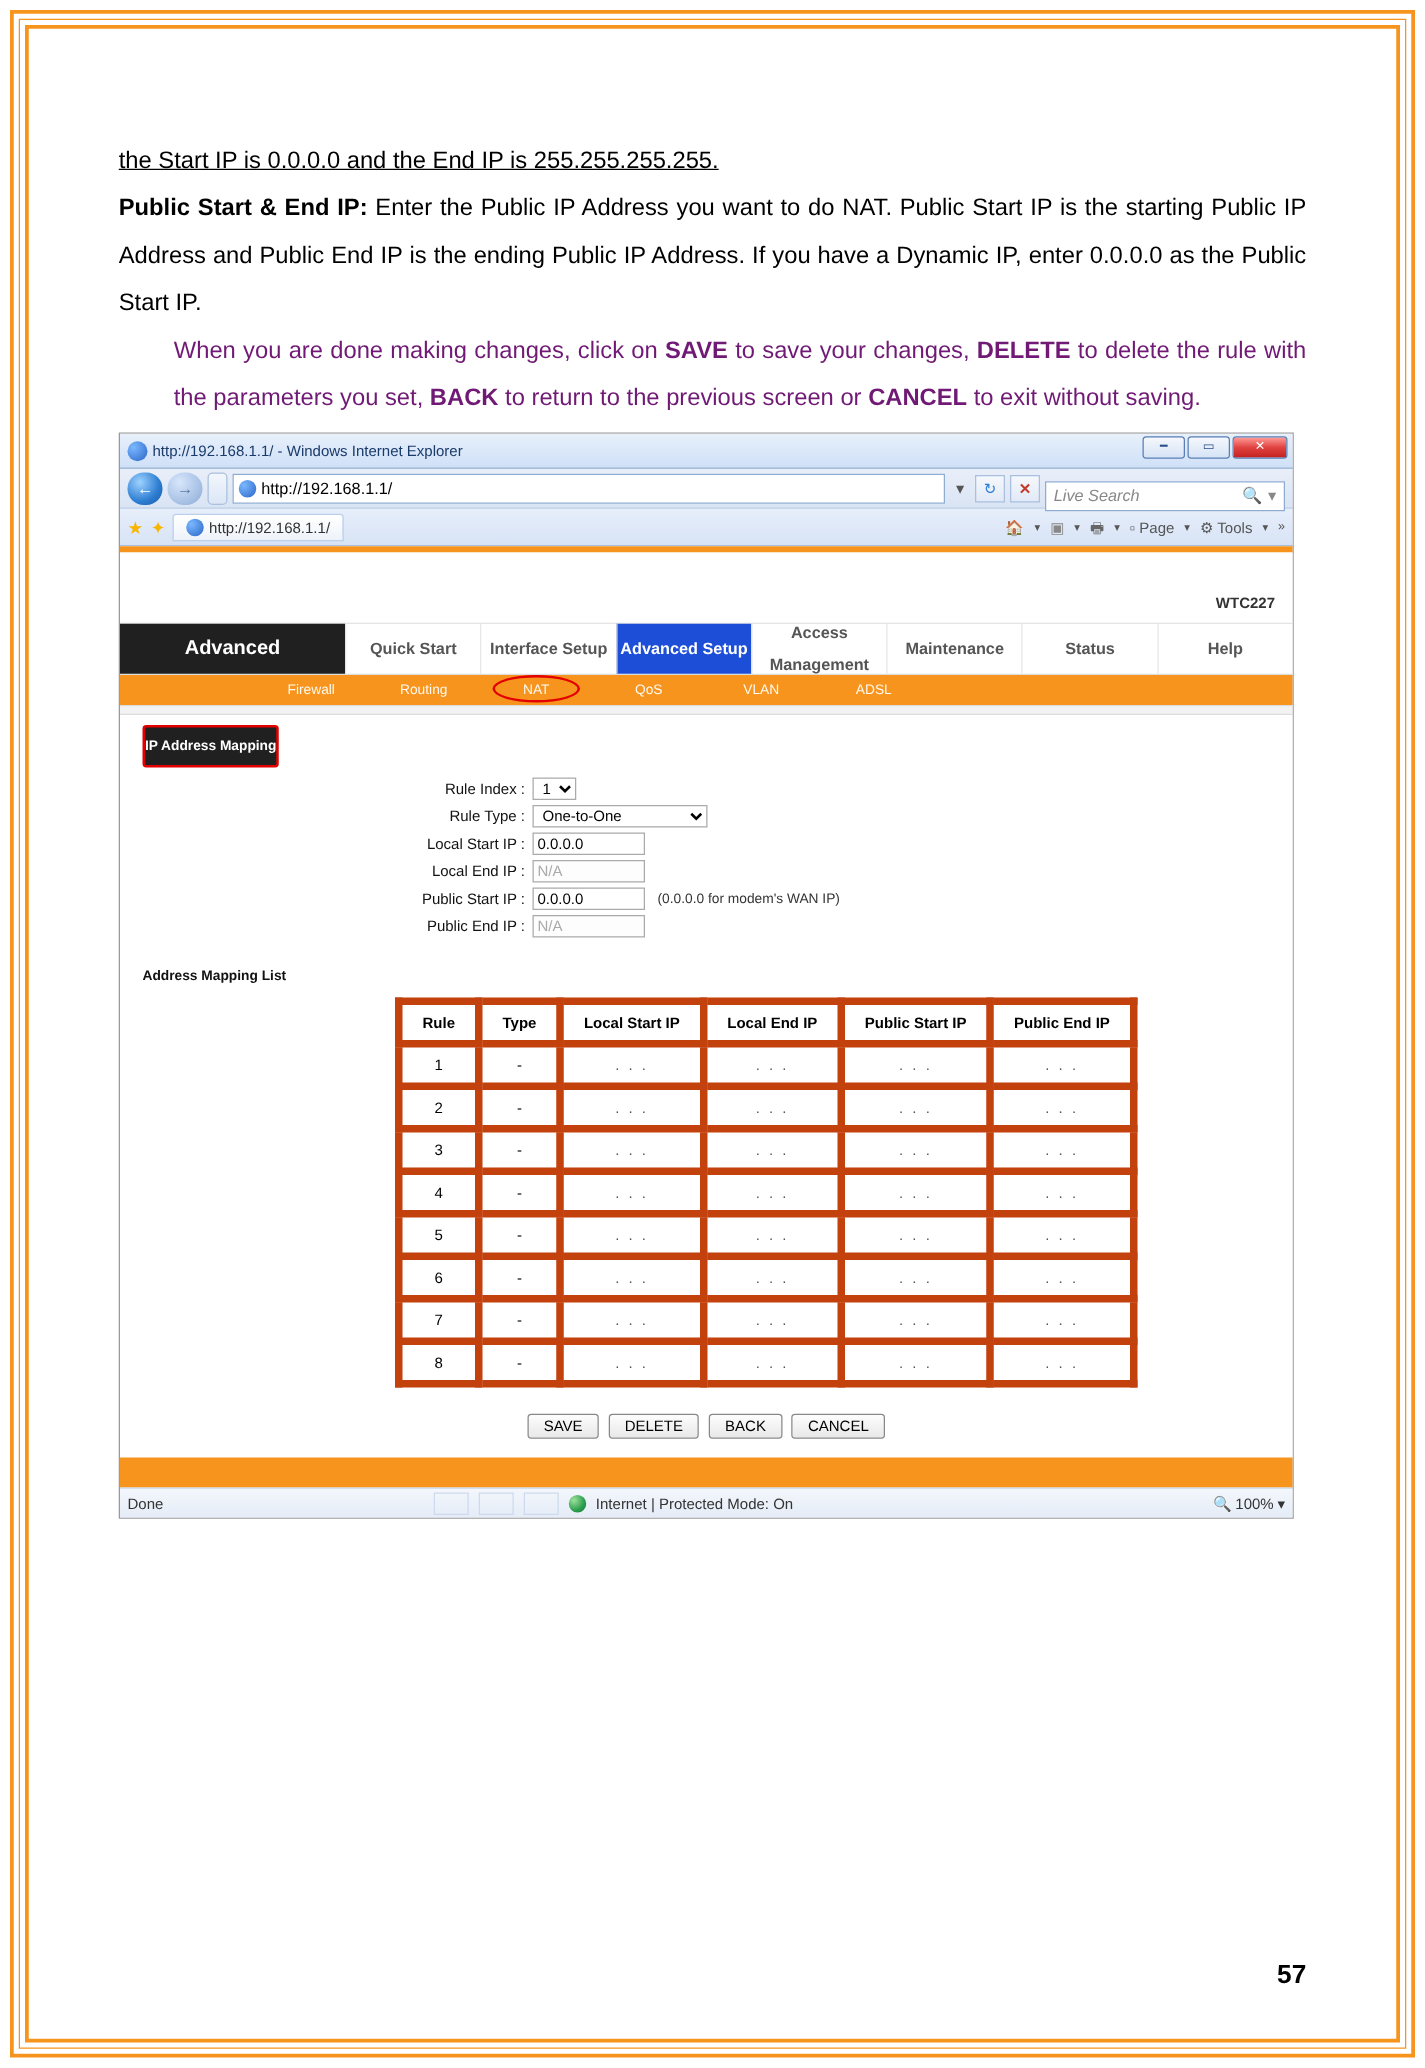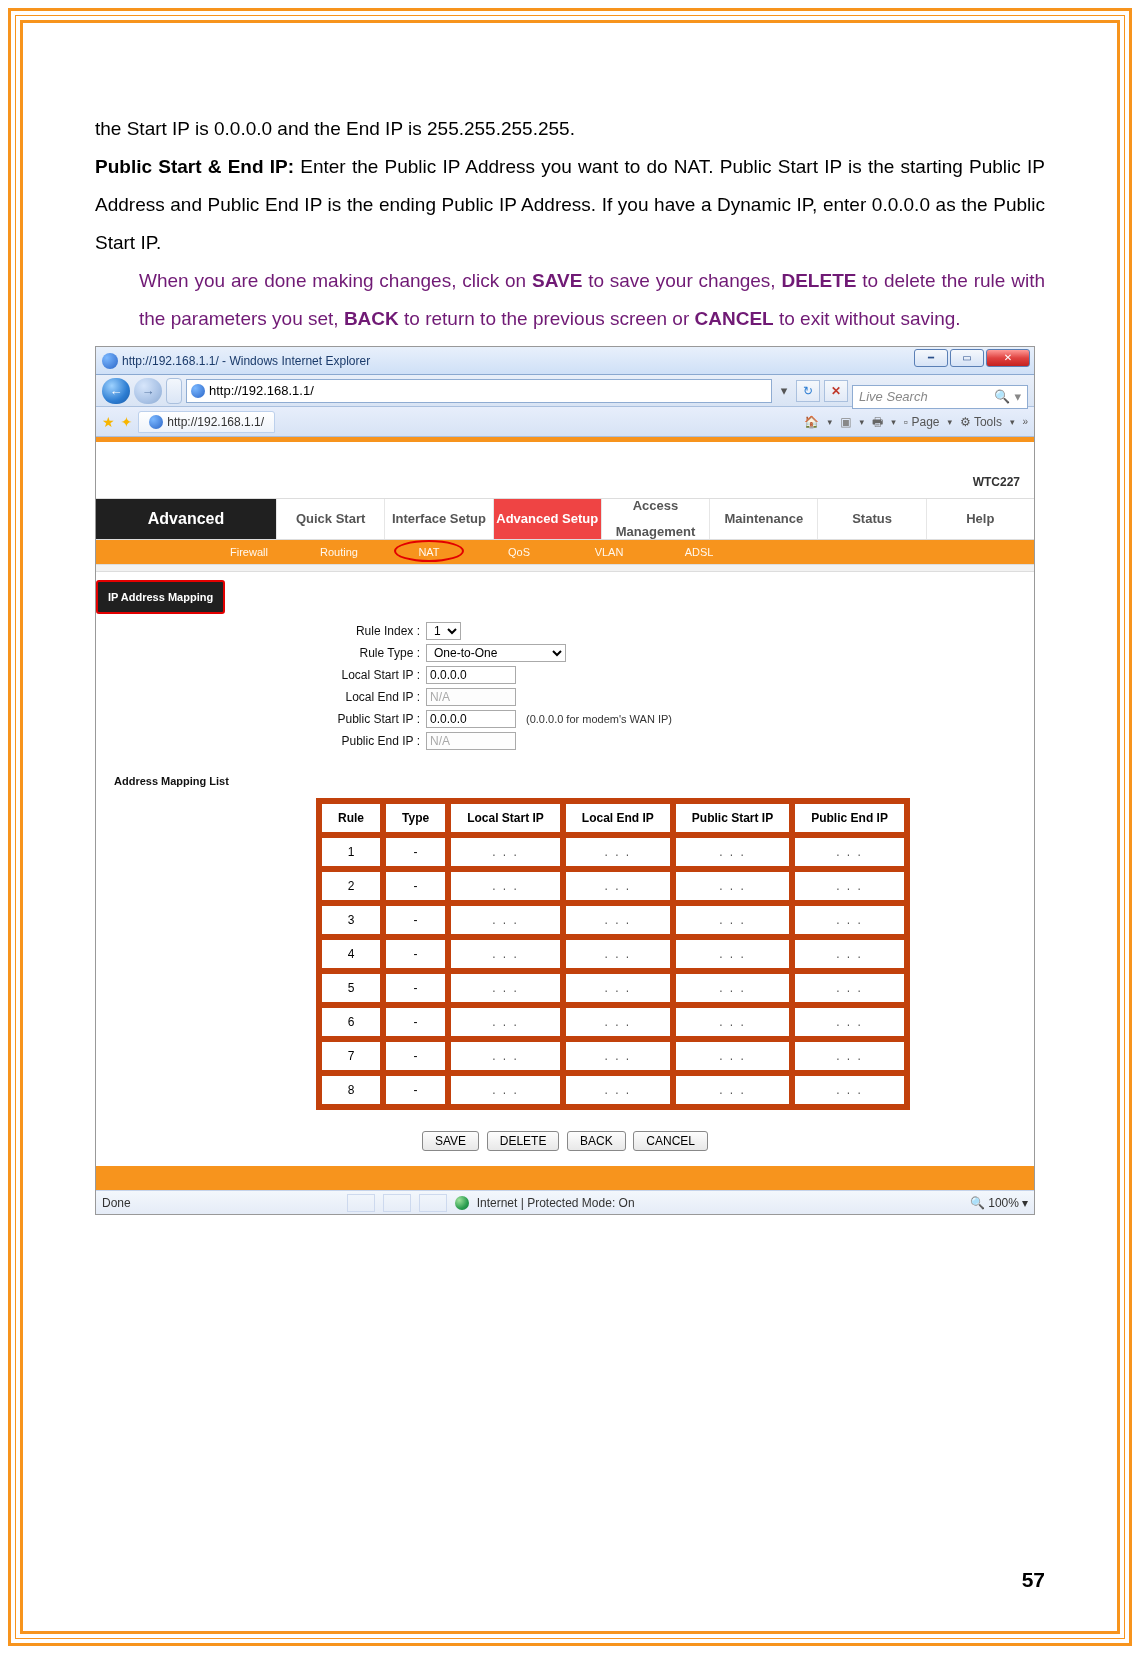--- a/index.html
+++ b/index.html
@@ -25,21 +25,21 @@
     position: absolute;
     top: 20px; left: 20px; right: 20px; bottom: 20px;
     border: 3px solid #f7941d;
   }
   .content {
     position: absolute;
     top: 110px; left: 95px; right: 95px;
     font-size: 19px;
     line-height: 2;
   }
-  .para1 { color: #000; }
+  .para1 { color: #000; text-decoration: underline; }
   .para2 { color: #000; text-align: justify; }
   .para2 b { font-weight: bold; }
   .para3 { color: #701a75; text-align: justify; margin-left: 44px; }
   .para3 b { font-weight: bold; }
   .page-num {
     position: absolute;
     bottom: 62px; right: 95px;
     font-weight: bold;
     font-size: 21px;
   }
@@ -76,21 +76,21 @@
     gap: 4px;
   }
   .nav-btn { width: 28px; height: 26px; border-radius: 13px; background: radial-gradient(circle at 35% 30%, #9ed2ff, #2d7dd2 60%, #1a5aa5); display: inline-flex; align-items: center; justify-content: center; color: #fff; font-weight: bold; }
   .nav-btn.fwd { background: radial-gradient(circle at 35% 30%, #d7e6fb, #aac3e6 60%, #8caad1); color: #5a7aa5; }
   .small-dd { width: 16px; height: 26px; background: linear-gradient(#f3f7fc,#dbe6f6); border: 1px solid #aac0de; border-radius: 4px; }
   .addr-box { flex: 1; height: 24px; background: #fff; border: 1px solid #8facd2; display: flex; align-items: center; padding: 0 4px; gap: 4px; }
   .ie-mini { width: 14px; height: 14px; background: radial-gradient(circle at 30% 30%,#7bb8ff,#2a65c7); border-radius: 50%; }
   .addr-dd { width: 16px; text-align: center; color: #555; }
   .refresh-btn, .stop-btn { width: 24px; height: 22px; border: 1px solid #aac0de; background: linear-gradient(#f5f8fc,#e2eaf7); display: inline-flex; align-items: center; justify-content: center; font-size: 12px; color: #2d7dd2; }
   .stop-btn { color: #c0392b; font-weight: bold; }
-  .search-box { width: 176px; height: 24px; background: #fff; border: 1px solid #8facd2; display: flex; align-items: center; padding: 0 6px; font-style: italic; color: #888; gap: 4px; margin-top: 12px; }
+  .search-box { width: 192px; height: 24px; background: #fff; border: 1px solid #8facd2; display: flex; align-items: center; padding: 0 6px; font-style: italic; color: #888; gap: 4px; margin-top: 12px; }
   .search-glass { margin-left: auto; font-style: normal; color: #2a65c7; }
   .tabbar {
     height: 30px;
     background: linear-gradient(#e7eefb,#d7e3f5);
     border-bottom: 1px solid #aac0de;
     display: flex;
     align-items: center;
     padding: 0 6px;
     gap: 6px;
     font-size: 12px;
@@ -104,34 +104,35 @@
   .toolbar-icons .dd { font-size: 9px; color: #555; }
   .toolbar-icons .home { color: #f7941d; }
   .toolbar-icons .rss { color: #888; }
   .toolbar-icons .print { color: #666; }
   .orange-strip { height: 5px; background: #f7941d; }
   .white-area { height: 56px; background: #fff; position: relative; }
   .model-name { position: absolute; right: 14px; bottom: 4px; font-size: 12px; font-weight: bold; color: #333; }
   .main-nav { height: 42px; background: #fff; border-top: 1px solid #ddd; border-bottom: 1px solid #ddd; display: flex; }
   .nav-label-dark { width: 180px; background: #202020; color: #fff; font-weight: bold; font-size: 16px; display: flex; align-items: center; justify-content: center; }
   .nav-item { flex: 1; display: flex; align-items: center; justify-content: center; font-size: 13px; color: #555; border-left: 1px solid #e6e6e6; text-align: center; font-weight: bold; }
-  .nav-item.active { background: #ef4444; color: #fff; }
+  .nav-item.active { background: #1d4ed8; color: #fff; }
   .sub-nav { height: 24px; background: #f7941d; display: flex; padding-left: 108px; }
   .sub-item { width: 90px; display: flex; align-items: center; justify-content: center; font-size: 11px; color: #fff8ee; }
   .sub-item.highlight { position: relative; }
   .sub-item.highlight .oval { position: absolute; width: 70px; height: 22px; border: 2px solid #e20000; border-radius: 50%; left: 10px; top: 0; }
   .gray-line { height: 8px; background: #f2f2f2; border-top: 1px solid #ddd; border-bottom: 1px solid #ddd; }
   .body-area { background: #fff; padding: 8px 0 0 0; }
   .section-tab {
+    margin-left: 18px;
     display: inline-block;
     background: #202020;
     color: #fff;
     font-size: 11px;
     font-weight: bold;
-    padding: 4px 10px;
+    padding: 4px 0;
     border: 2px solid #e20000;
     border-radius: 3px;
   }
   .form-area { margin-left: 180px; margin-top: 6px; font-size: 12px; }
   .form-row { display: flex; align-items: center; height: 22px; }
   .form-label { width: 150px; text-align: right; padding-right: 6px; color: #111; }
   .form-val { color: #222; }
   .form-select, .form-input {
     font-size: 12px; height: 18px; border: 1px solid #aaa; background: #fff; padding: 0 3px;
   }

